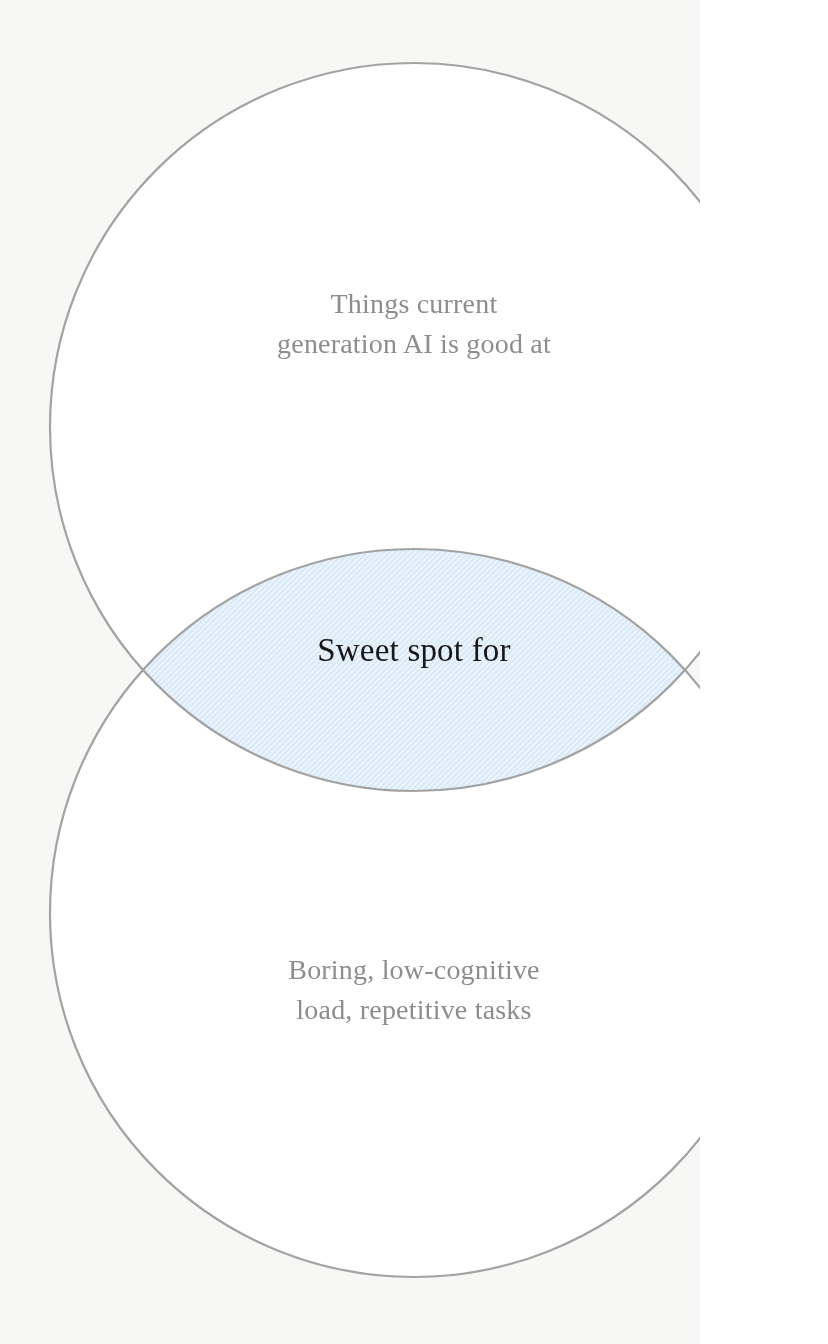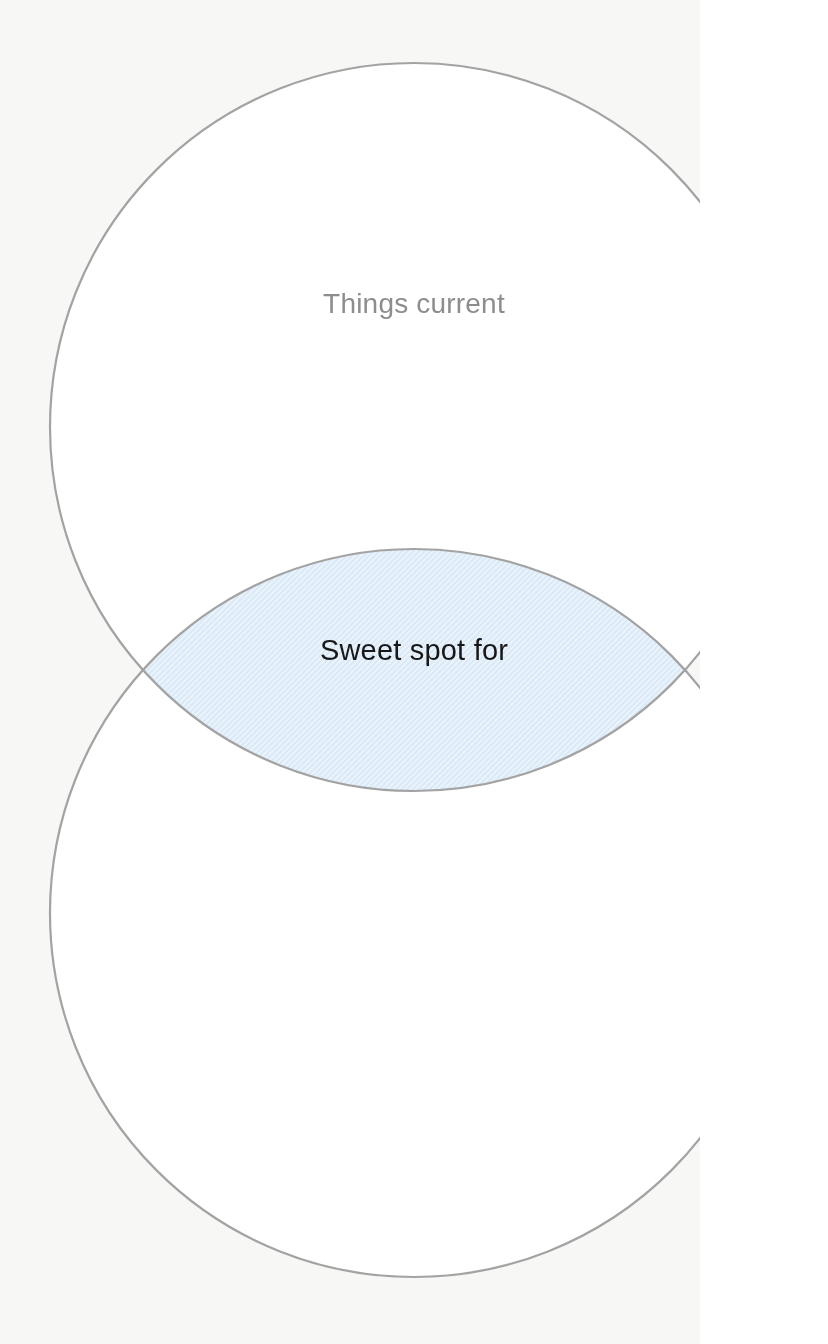--- a/index.html
+++ b/index.html
@@ -5,39 +5,39 @@
   html, body {
     margin: 0;
     padding: 0;
   }
   .stage {
     position: relative;
     width: 700px;
     height: 1344px;
     background: #f7f7f5;
     overflow: hidden;
-    font-family: Liberation Sans, sans-serif;
+    font-family: Liberation Serif, serif;
   }
   .venn-svg {
     position: absolute;
     top: 0;
     left: 0;
   }
   .label {
     position: absolute;
     left: 0;
     width: 828px;
     text-align: center;
     font-size: 28px;
     line-height: 40px;
     letter-spacing: 0.2px;
     color: #8d8d8d;
   }
   .label-top    { top: 284px; }
-  .label-mid    { top: 630px; font-size: 29px; color: #181818; }
+  .label-mid    { top: 630px; font-size: 33px; color: #181818; }
   .label-bottom { top: 950px; }
   .label .line  { display: block; }
 </style>
 </head>
 <body>
 
 <div class="stage" style="background: rgb(247, 247, 245);">
 
   <svg class="venn-svg" width="828" height="1344" viewBox="0 0 828 1344">
     <defs>
@@ -54,20 +54,25 @@
     <circle cx="414" cy="913" r="364" fill="#ffffff"></circle>
 
     <circle cx="414" cy="913" r="364" fill="url(#hatch)" clip-path="url(#clip-top-circle)"></circle>
 
     <circle cx="414" cy="427" r="364" fill="none" stroke-width="2.2" stroke="#a3a3a3"></circle>
     <circle cx="414" cy="913" r="364" fill="none" stroke-width="2.2" stroke="#a3a3a3"></circle>
   </svg>
 
   <div class="label label-top" style="color: rgb(141, 141, 141);">
     <span class="line">Things current</span>
+    <span class="line">generation AI is good at</span>
   </div>
 
   <div class="label label-mid" style="color: rgb(24, 24, 24);">
     <span class="line">Sweet spot for</span>
   </div>
 
+  <div class="label label-bottom" style="color: rgb(141, 141, 141);">
+    <span class="line">Boring, low-cognitive</span>
+    <span class="line">load, repetitive tasks</span>
+  </div>
 
 </div>
 
 </body></html>

